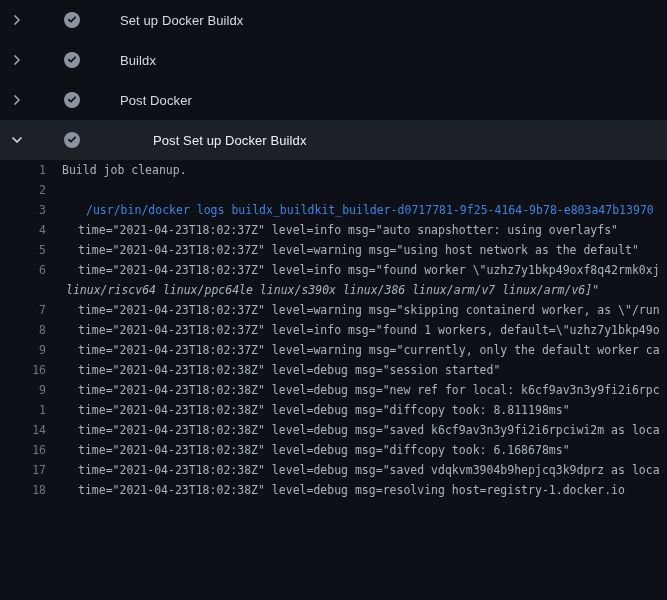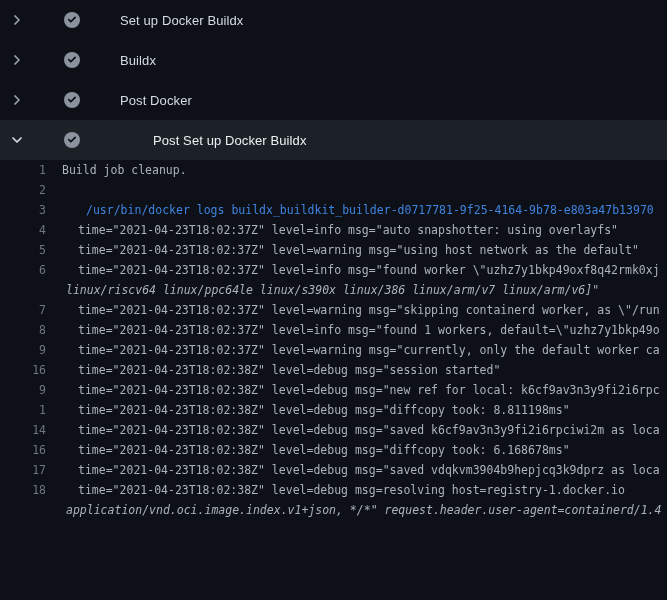--- a/index.html
+++ b/index.html
@@ -209,19 +209,15 @@
     <span class="ln">17</span>
     <span class="lt">time="2021-04-23T18:02:38Z" level=debug msg="saved vdqkvm3904b9hepjcq3k9dprz as loca</span>
   </div>
 
   <div class="row indent-group">
     <span class="ln">18</span>
     <span class="lt">time="2021-04-23T18:02:38Z" level=debug msg=resolving host=registry-1.docker.io</span>
   </div>
 
 
-  <div class="row indent-wrap">
-    <span class="ln"></span>
-    <span class="lt">application/vnd.oci.image.index.v1+json, */*" request.header.user-agent=containerd/1.4</span>
-  </div>
 
 </div>
 </div>
 
 </body></html>

